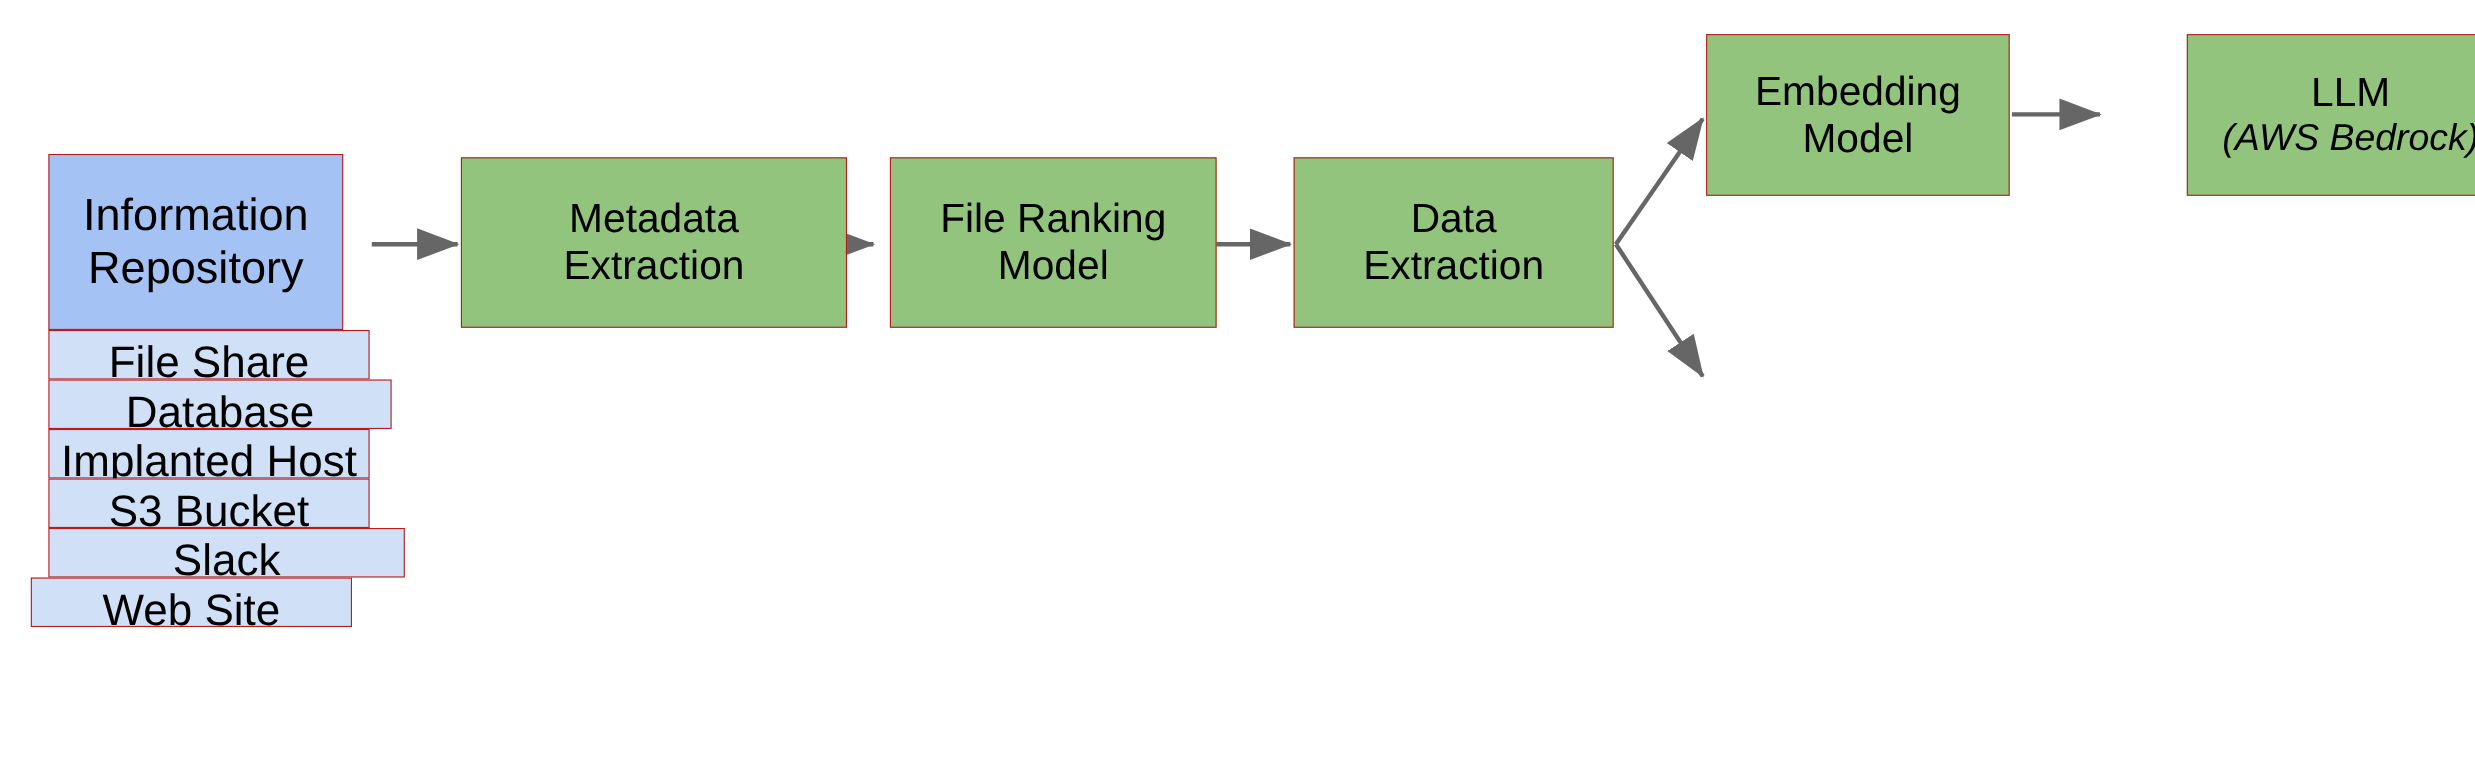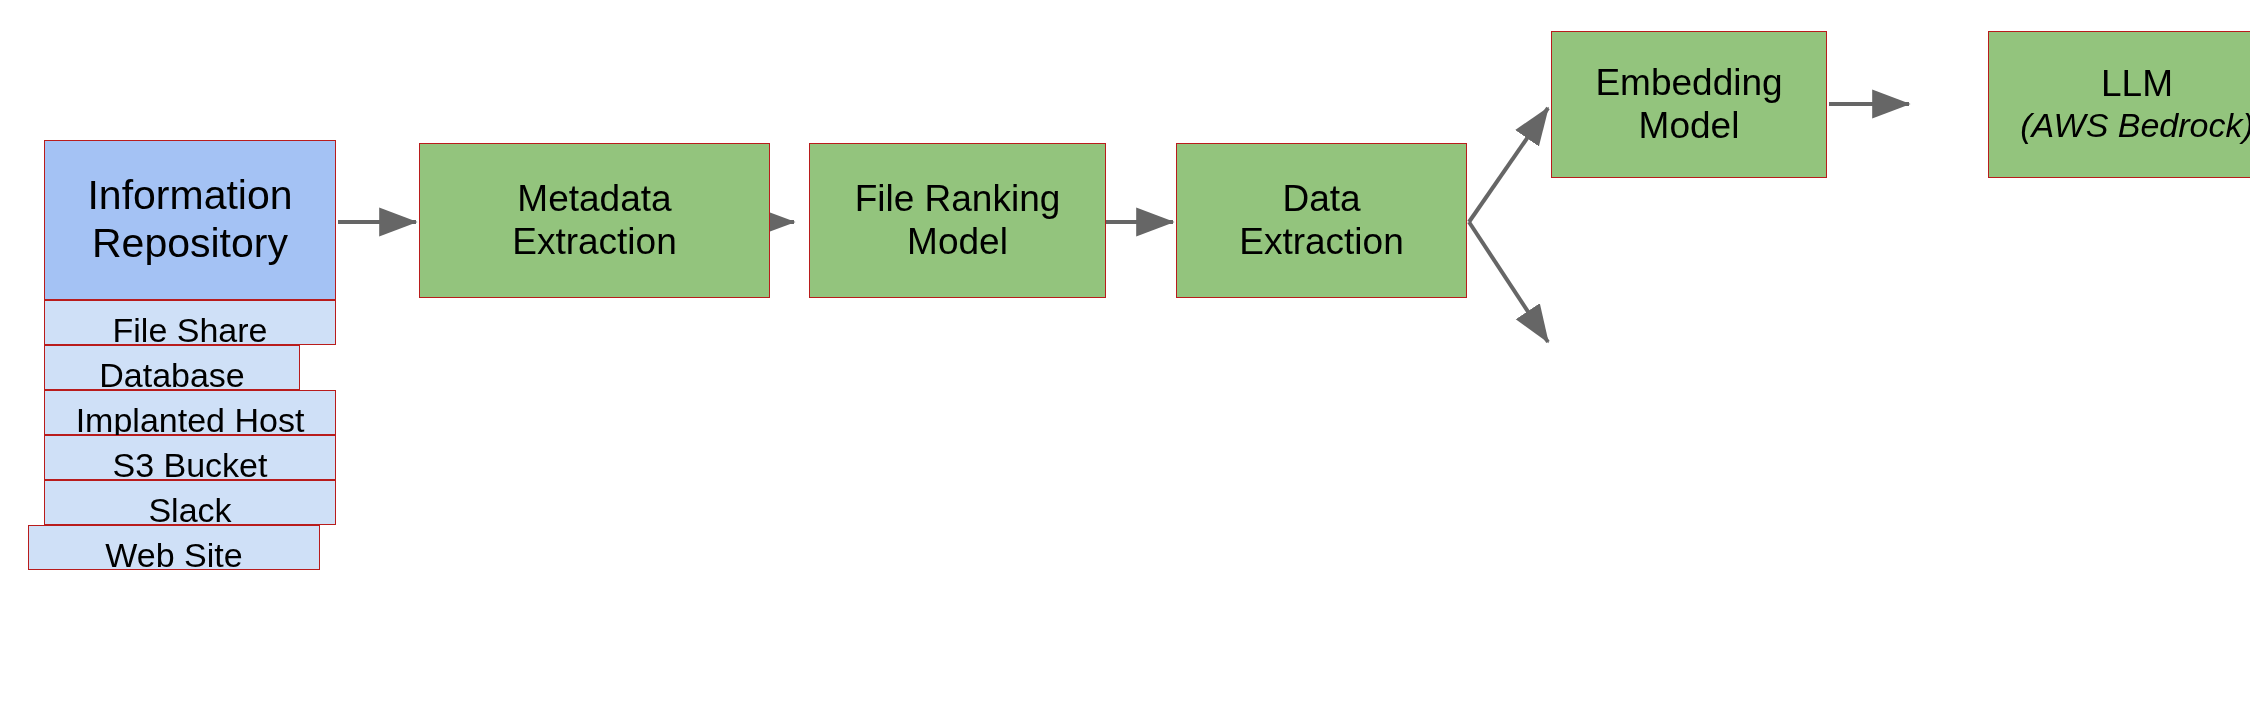--- a/index.html
+++ b/index.html
@@ -51,21 +51,21 @@
   }
   .node .line {
     display: block;
     white-space: nowrap;
   }
   .node .line.italic {
     font-style: italic;
   }
   .f-lg   { font-size: 41px; }
   .f-md   { font-size: 37px; }
-  .f-sm   { font-size: 34px; margin-top: 16px; }
+  .f-sm   { font-size: 40px; margin-top: 16px; }
   .f-it   { font-size: 34px; }
 </style>
 </head>
 <body>
 
 <div id="canvas">
 
   <svg class="edges" viewBox="0 0 2250 708">
     <defs>
       <marker id="arrowhead" markerWidth="10" markerHeight="8" refX="9.2" refY="4" orient="auto" markerUnits="strokeWidth">
@@ -79,38 +79,38 @@
 
     <line x1="1096" y1="222" x2="1173" y2="222" stroke="#666666" stroke-width="4" marker-end="url(#arrowhead)"></line>
 
     <line x1="1469" y1="222" x2="1548" y2="108" stroke="#666666" stroke-width="4" marker-end="url(#arrowhead)"></line>
 
     <line x1="1469" y1="222" x2="1548" y2="342" stroke="#666666" stroke-width="4" marker-end="url(#arrowhead)"></line>
 
     <line x1="1829" y1="104" x2="1909" y2="104" stroke="#666666" stroke-width="4" marker-end="url(#arrowhead)"></line>
   </svg>
 
-  <div class="node blue-head" style="left:44px; top:140px; width:292px; height:160px;">
+  <div class="node blue-head" style="left:44px; top:140px; width:268px; height:160px;">
     <span class="line f-lg">Information</span>
     <span class="line f-lg">Repository</span>
   </div>
 
   <div class="node blue-item" style="left:44px; top:300px; width:292px; height:45px;">
     <span class="line f-sm">File Share</span>
   </div>
-  <div class="node blue-item" style="left:44px; top:345px; width:256px; height:45px;">
+  <div class="node blue-item" style="left:44px; top:345px; width:312px; height:45px;">
     <span class="line f-sm">Database</span>
   </div>
   <div class="node blue-item" style="left:44px; top:390px; width:292px; height:45px;">
     <span class="line f-sm">Implanted Host</span>
   </div>
   <div class="node blue-item" style="left:44px; top:435px; width:292px; height:45px;">
     <span class="line f-sm">S3 Bucket</span>
   </div>
-  <div class="node blue-item" style="left:44px; top:480px; width:292px; height:45px;">
+  <div class="node blue-item" style="left:44px; top:480px; width:324px; height:45px;">
     <span class="line f-sm">Slack</span>
   </div>
   <div class="node blue-item" style="left:28px; top:525px; width:292px; height:45px;">
     <span class="line f-sm">Web Site</span>
   </div>
 
   <div class="node green" style="left:419px; top:143px; width:351px; height:155px;">
     <span class="line f-md">Metadata</span>
     <span class="line f-md">Extraction</span>
   </div>

